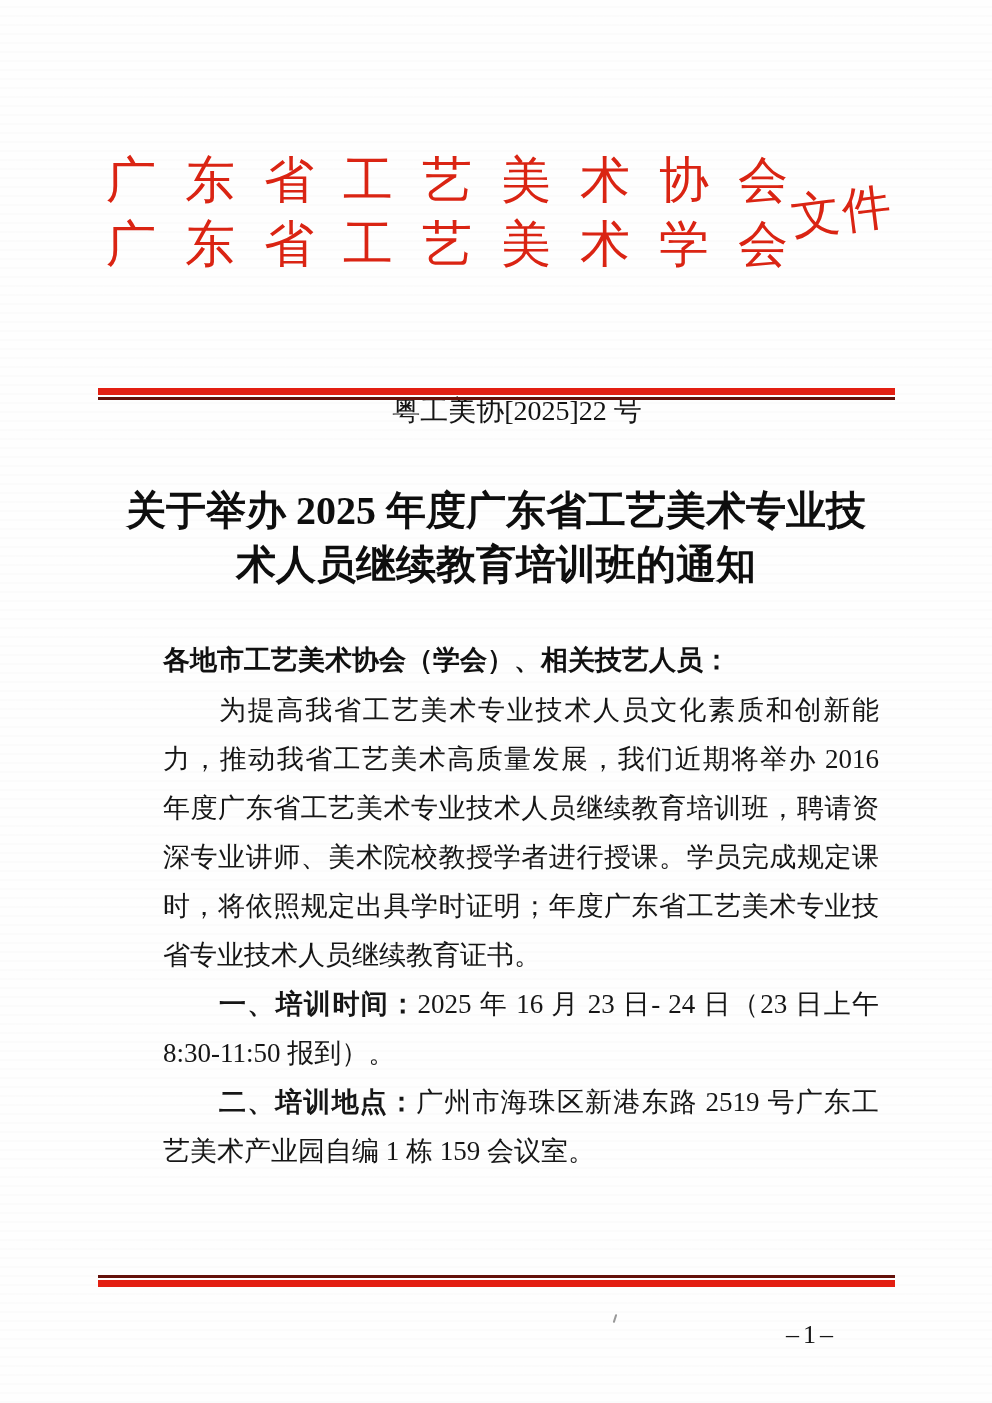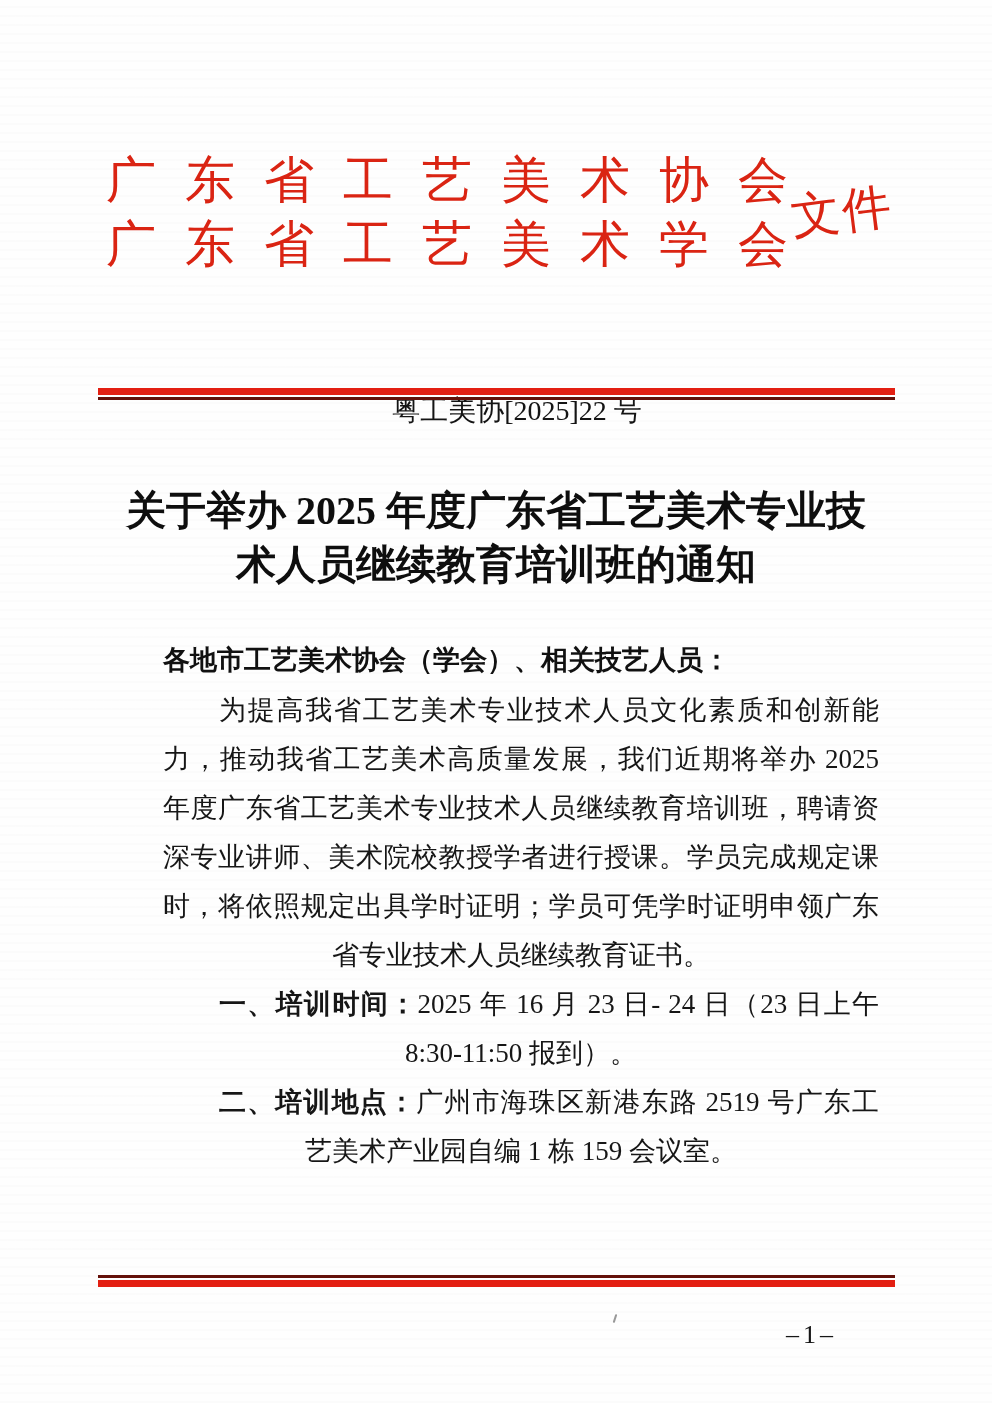--- a/index.html
+++ b/index.html
@@ -91,21 +91,21 @@
   }
 
   .body-block {
     position: absolute;
     left: 163px;
     top: 686px;
     width: 716px;
     font-size: 27px;
     color: #161616;
   }
-  .line { height: 49px; line-height: 49px; overflow: hidden; text-align: center; }
+  .line { height: 49px; line-height: 49px; overflow: hidden; }
   .fill { text-align: justify; text-align-last: justify; }
   .indent { text-indent: 56px; }
   .sec-label {
     font-weight: 700;
     font-family: "Liberation Sans", "DejaVu Sans", sans-serif;
   }
 
   .pagenum {
     position: absolute;
     left: 786px;
@@ -164,24 +164,24 @@
 
   <div class="title">
     <div>关于举办 2025 年度广东省工艺美术专业技</div>
     <div>术人员继续教育培训班的通知</div>
   </div>
 
   <div class="salutation">各地市工艺美术协会（学会）、相关技艺人员：</div>
 
   <div class="body-block">
     <div class="line fill indent">为提高我省工艺美术专业技术人员文化素质和创新能</div>
-    <div class="line fill">力，推动我省工艺美术高质量发展，我们近期将举办 2025</div>
+    <div class="line fill">力，推动我省工艺美术高质量发展，我们近期将举办 2016</div>
     <div class="line fill">年度广东省工艺美术专业技术人员继续教育培训班，聘请资</div>
     <div class="line fill">深专业讲师、美术院校教授学者进行授课。学员完成规定课</div>
-    <div class="line fill">时，将依照规定出具学时证明；学员可凭学时证明申领广东</div>
+    <div class="line fill">时，将依照规定出具学时证明；年度广东省工艺美术专业技</div>
     <div class="line">省专业技术人员继续教育证书。</div>
 
     <div class="line fill indent">
       <span class="sec-label">一、培训时间：</span><span>2025 年 16 月 23 日- 24 日（23 日上午</span>
     </div>
     <div class="line">8:30-11:50 报到）。</div>
 
     <div class="line fill indent">
       <span class="sec-label">二、培训地点：</span><span>广州市海珠区新港东路 2519 号广东工</span>
     </div>

